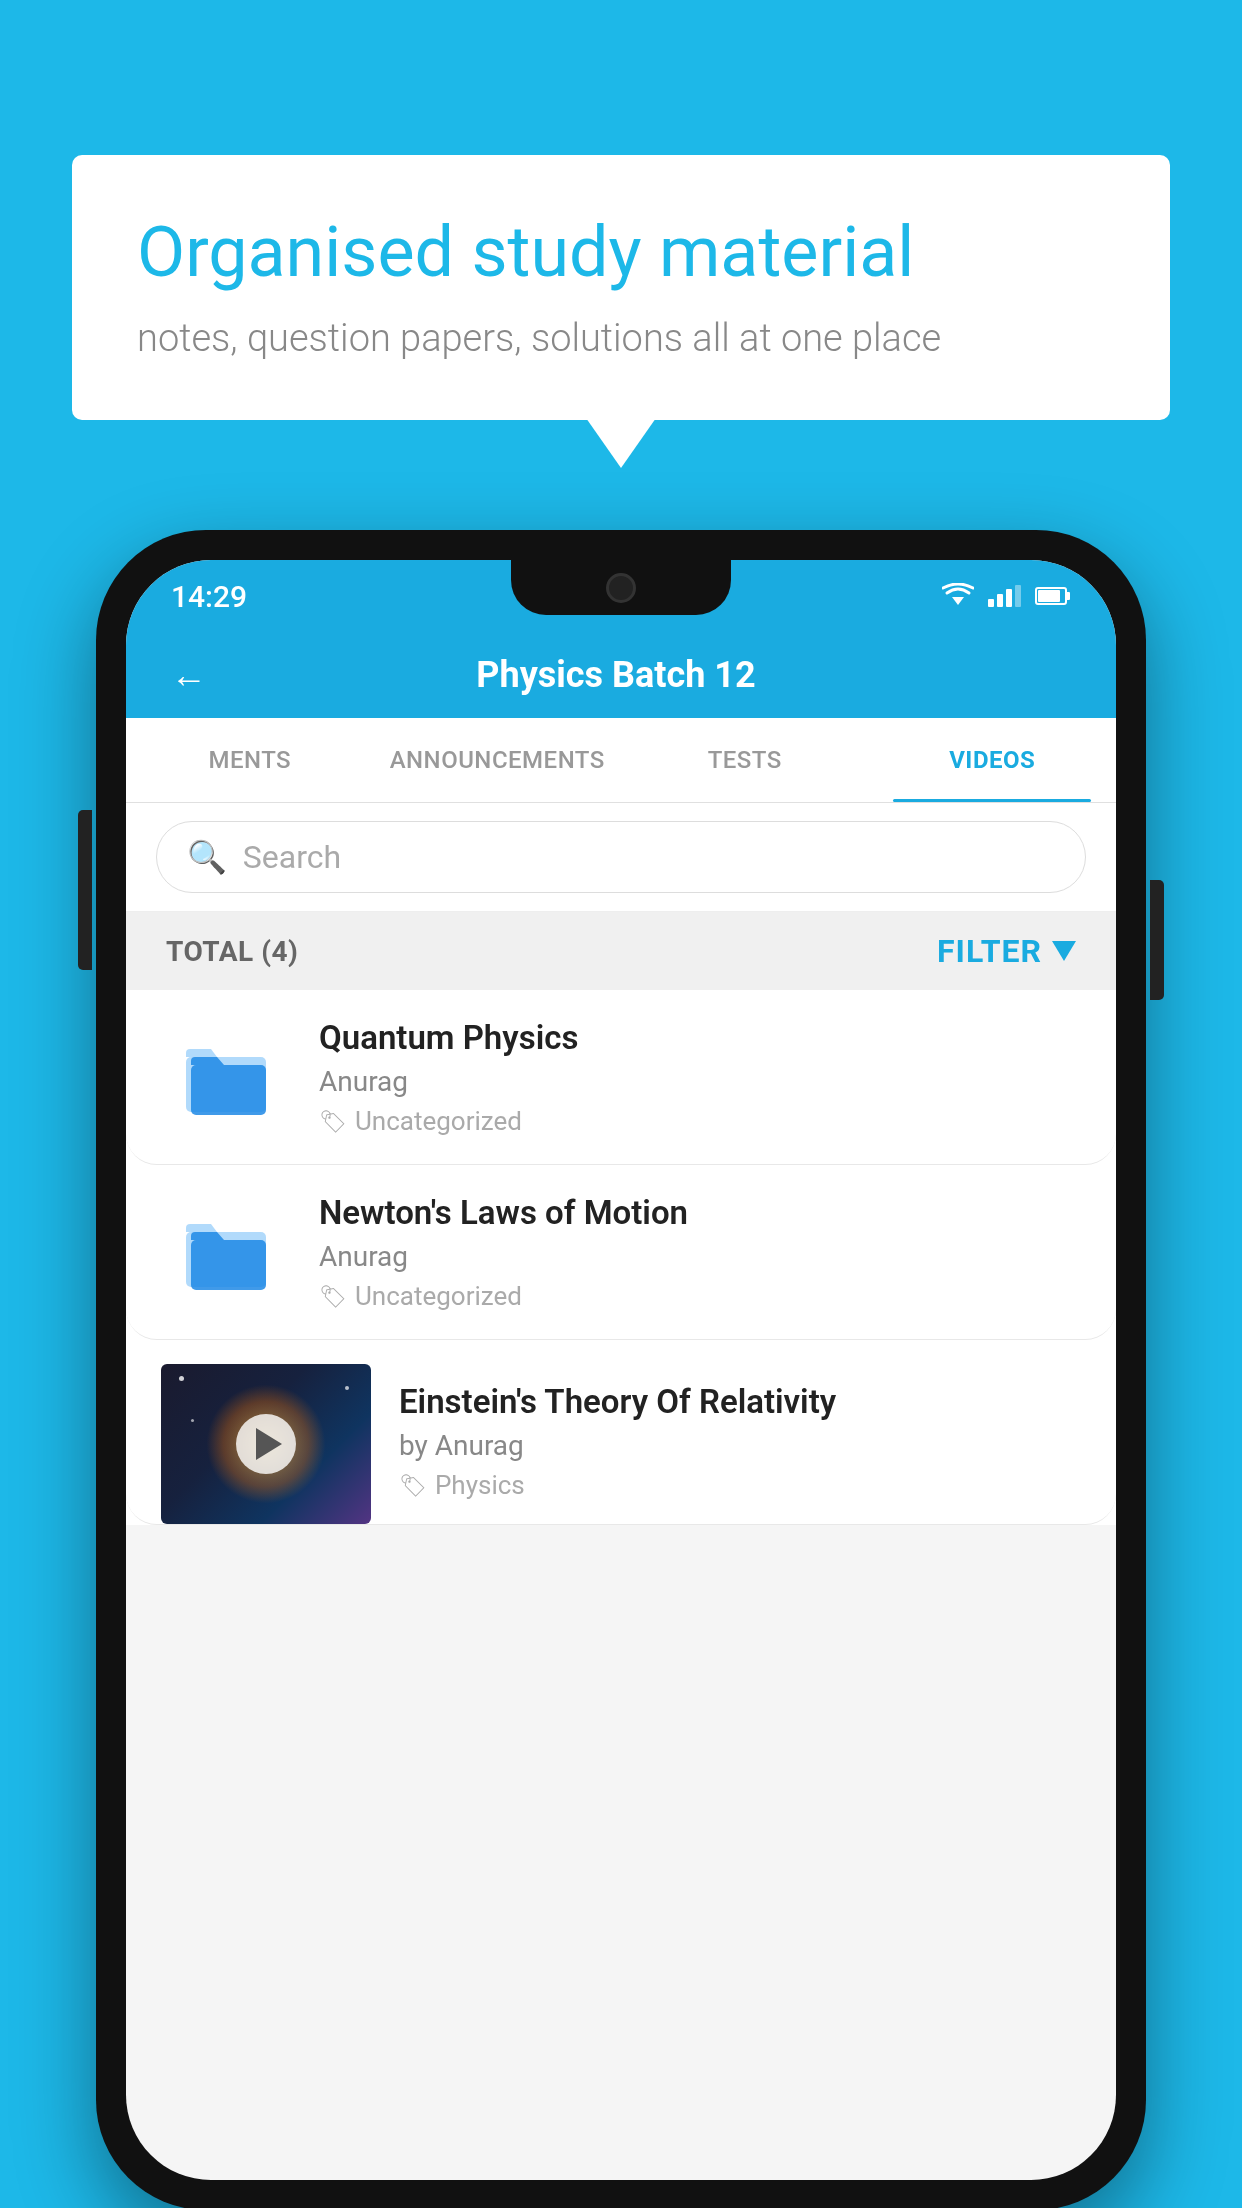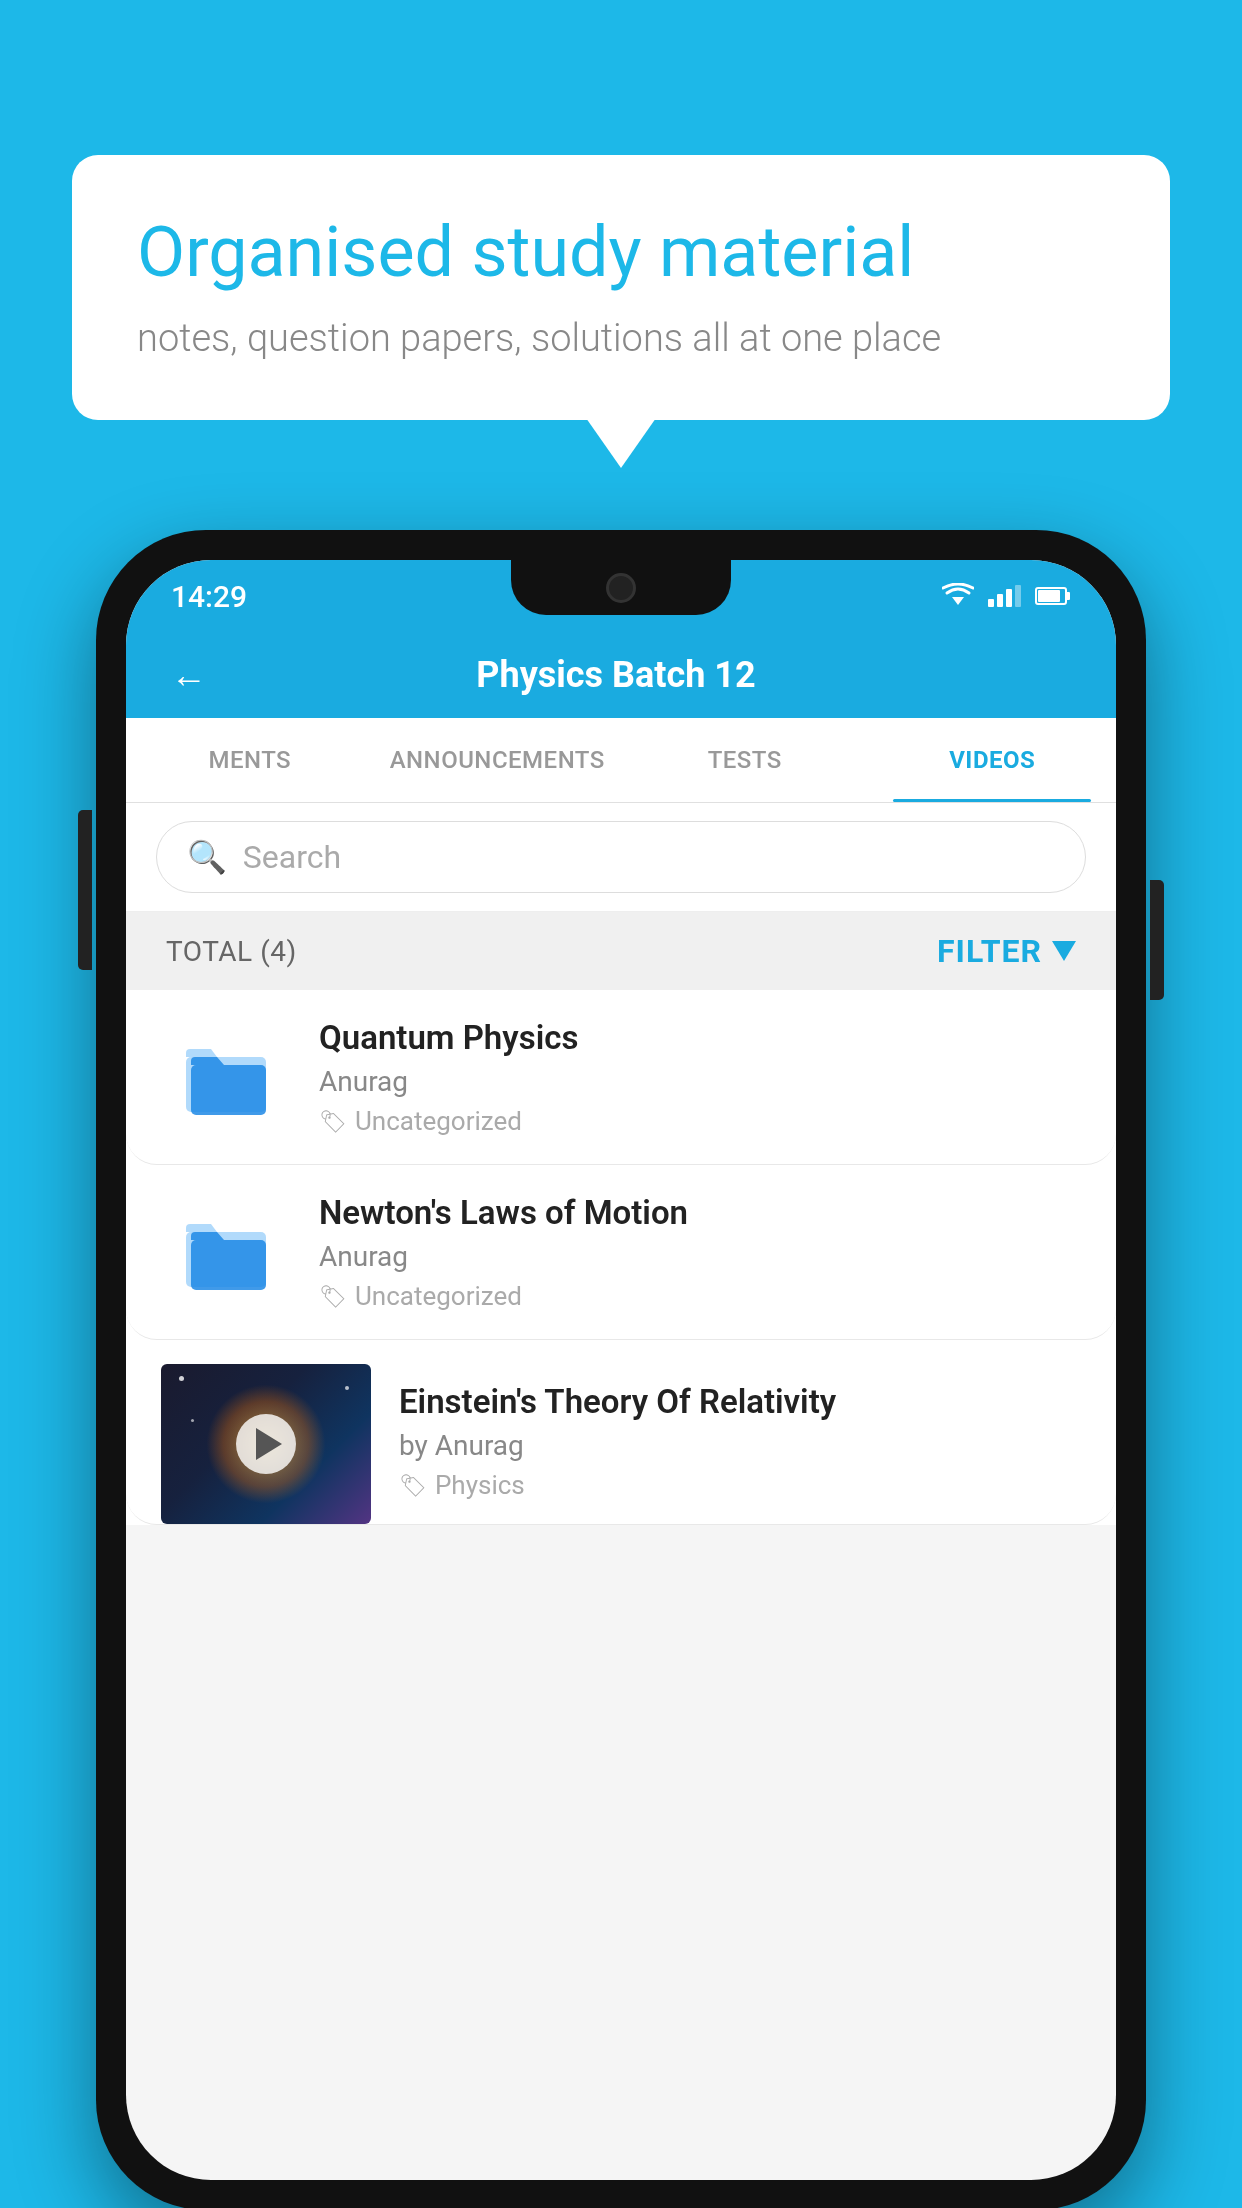--- a/index.html
+++ b/index.html
@@ -16,21 +16,21 @@
     
     .speech-bubble-container {
       position: absolute;
       top: 155px;
       left: 72px;
       right: 72px;
     }
 
     .speech-bubble {
       background: white;
-      border-radius: 26px;
+      border-radius: 10px;
       padding: 55px 65px 60px 65px;
       position: relative;
     }
 
     .speech-bubble::after {
       content: '';
       position: absolute;
       bottom: -48px;
       left: 50%;
       transform: translateX(-50%);
@@ -268,21 +268,21 @@
       background: #f0f0f0;
       padding: 20px 40px;
       display: flex;
       justify-content: space-between;
       align-items: center;
     }
 
     .total-label {
       color: #666;
       font-size: 28px;
-      font-weight: 400;
+      font-weight: 700;
       letter-spacing: 0.5px;
     }
 
     .filter-btn {
       color: #1aabe0;
       font-size: 32px;
       font-weight: 700;
       display: flex;
       align-items: center;
       gap: 10px;

